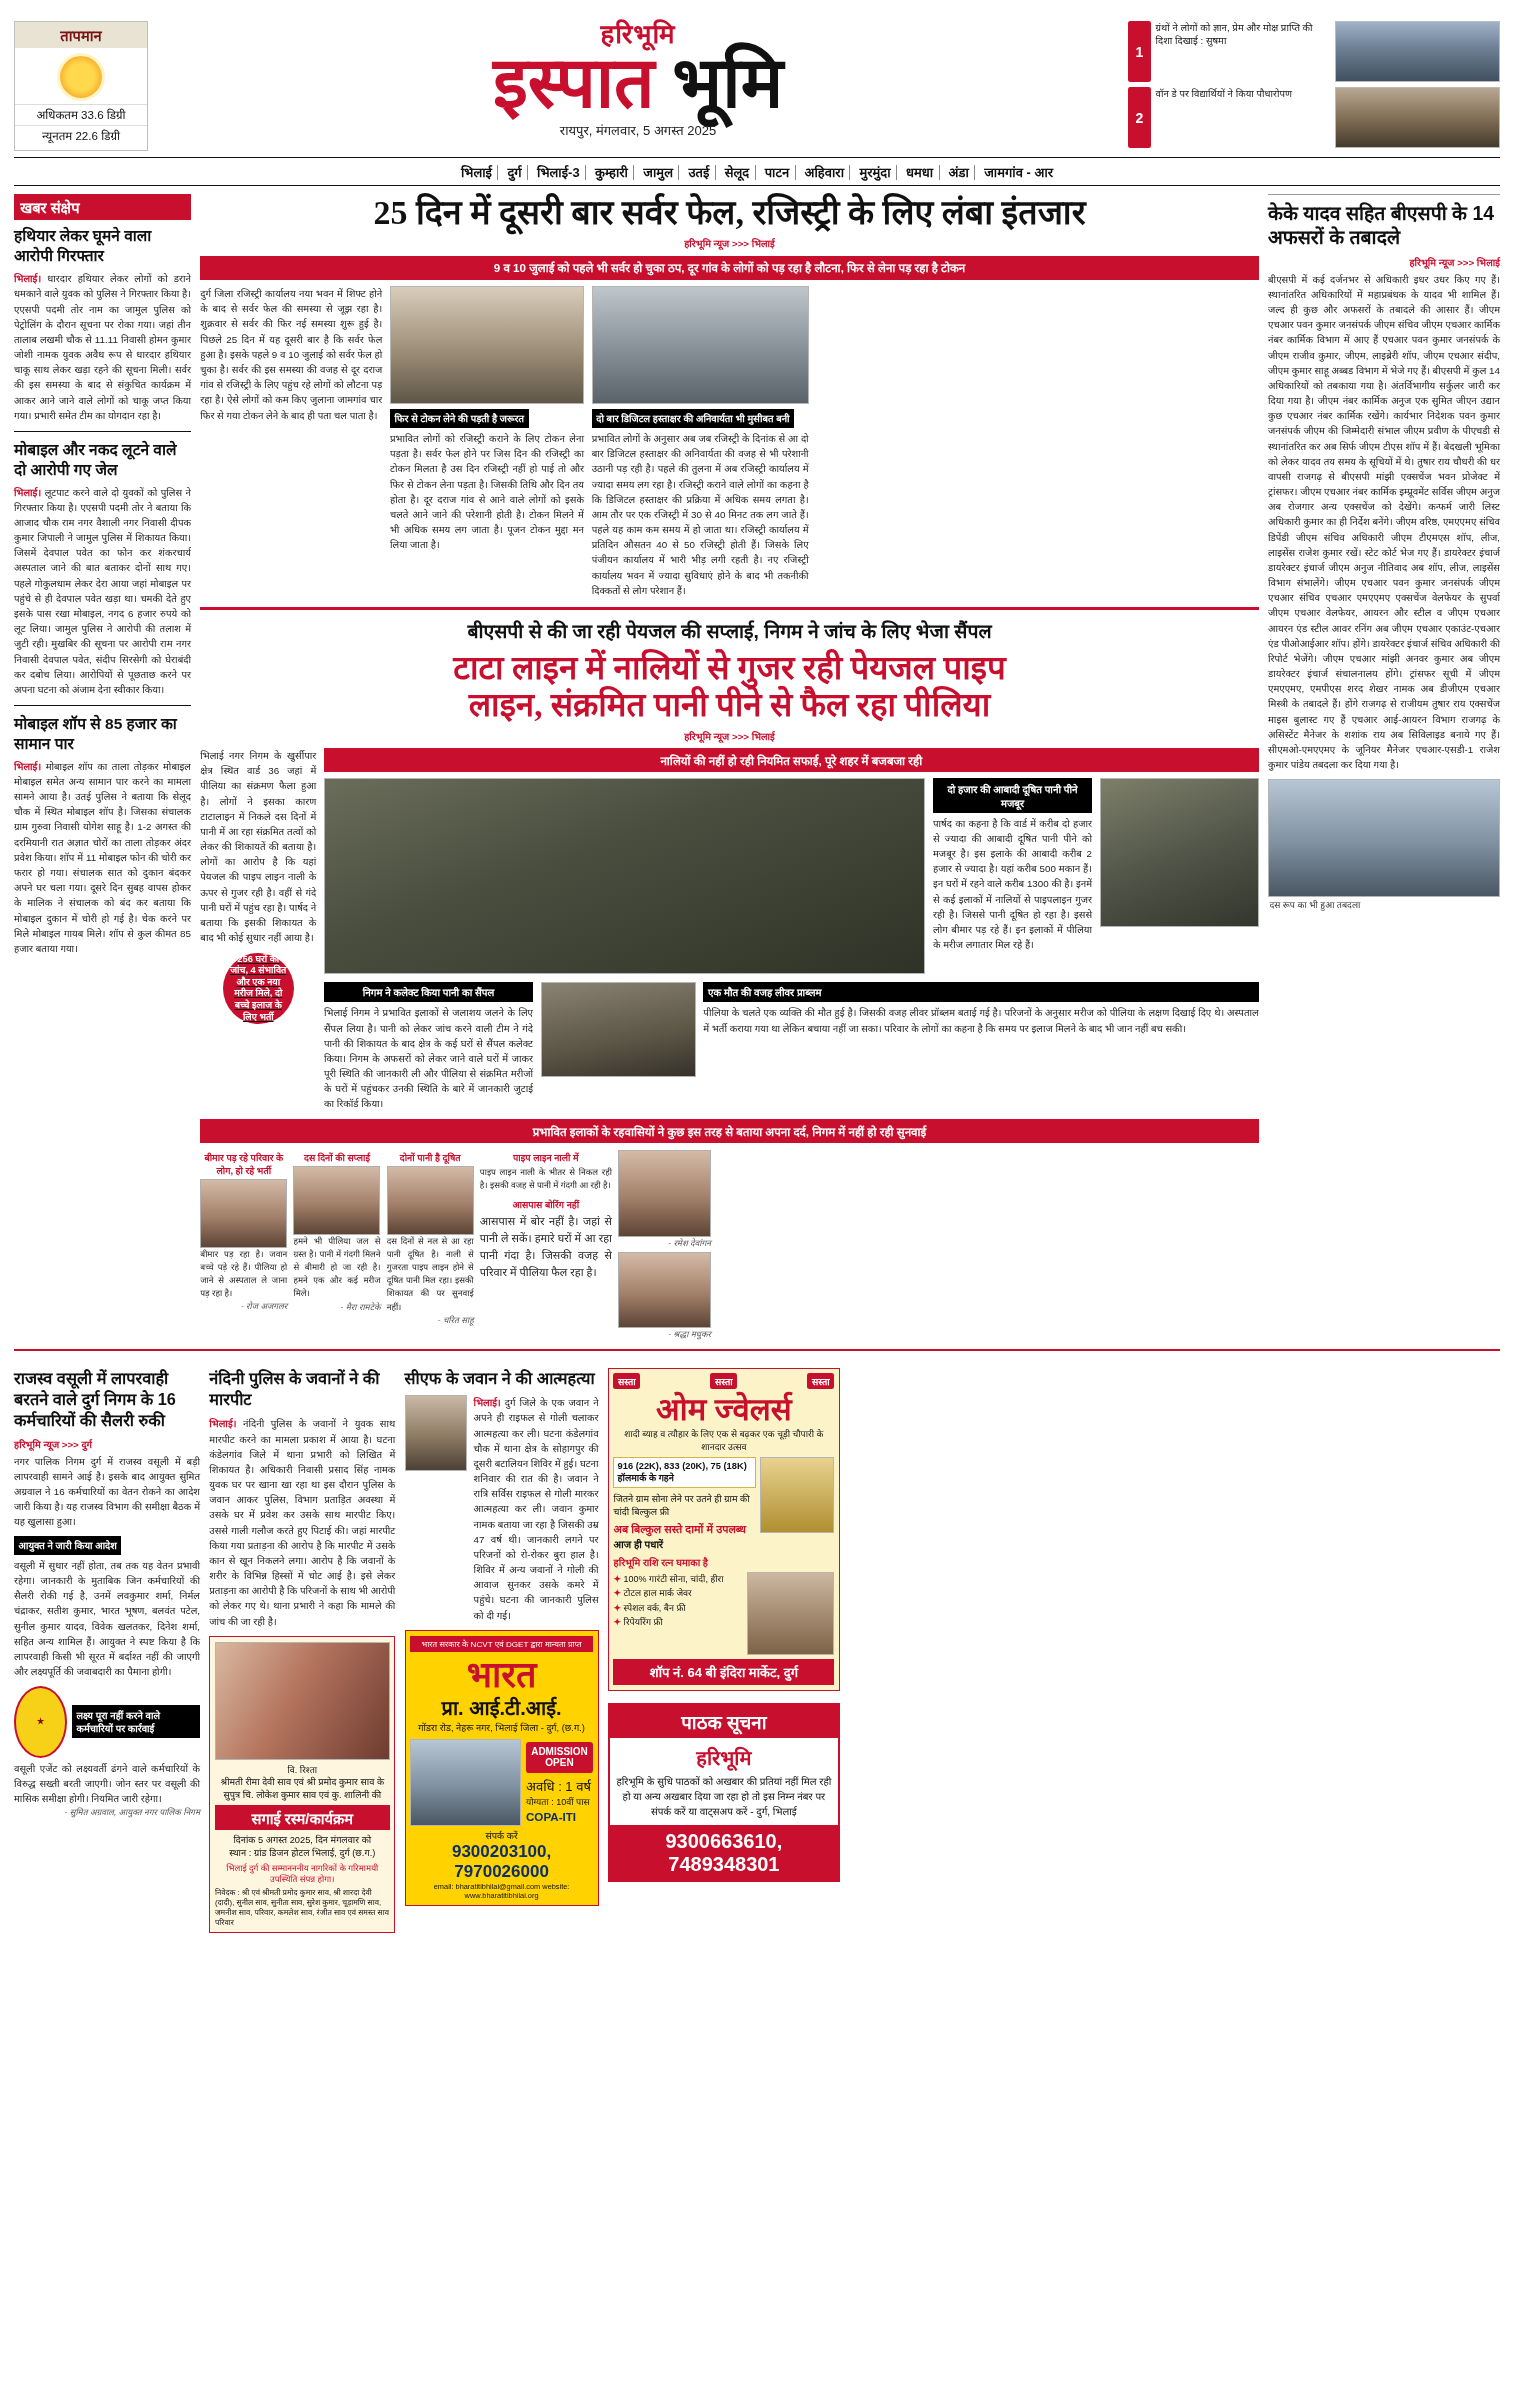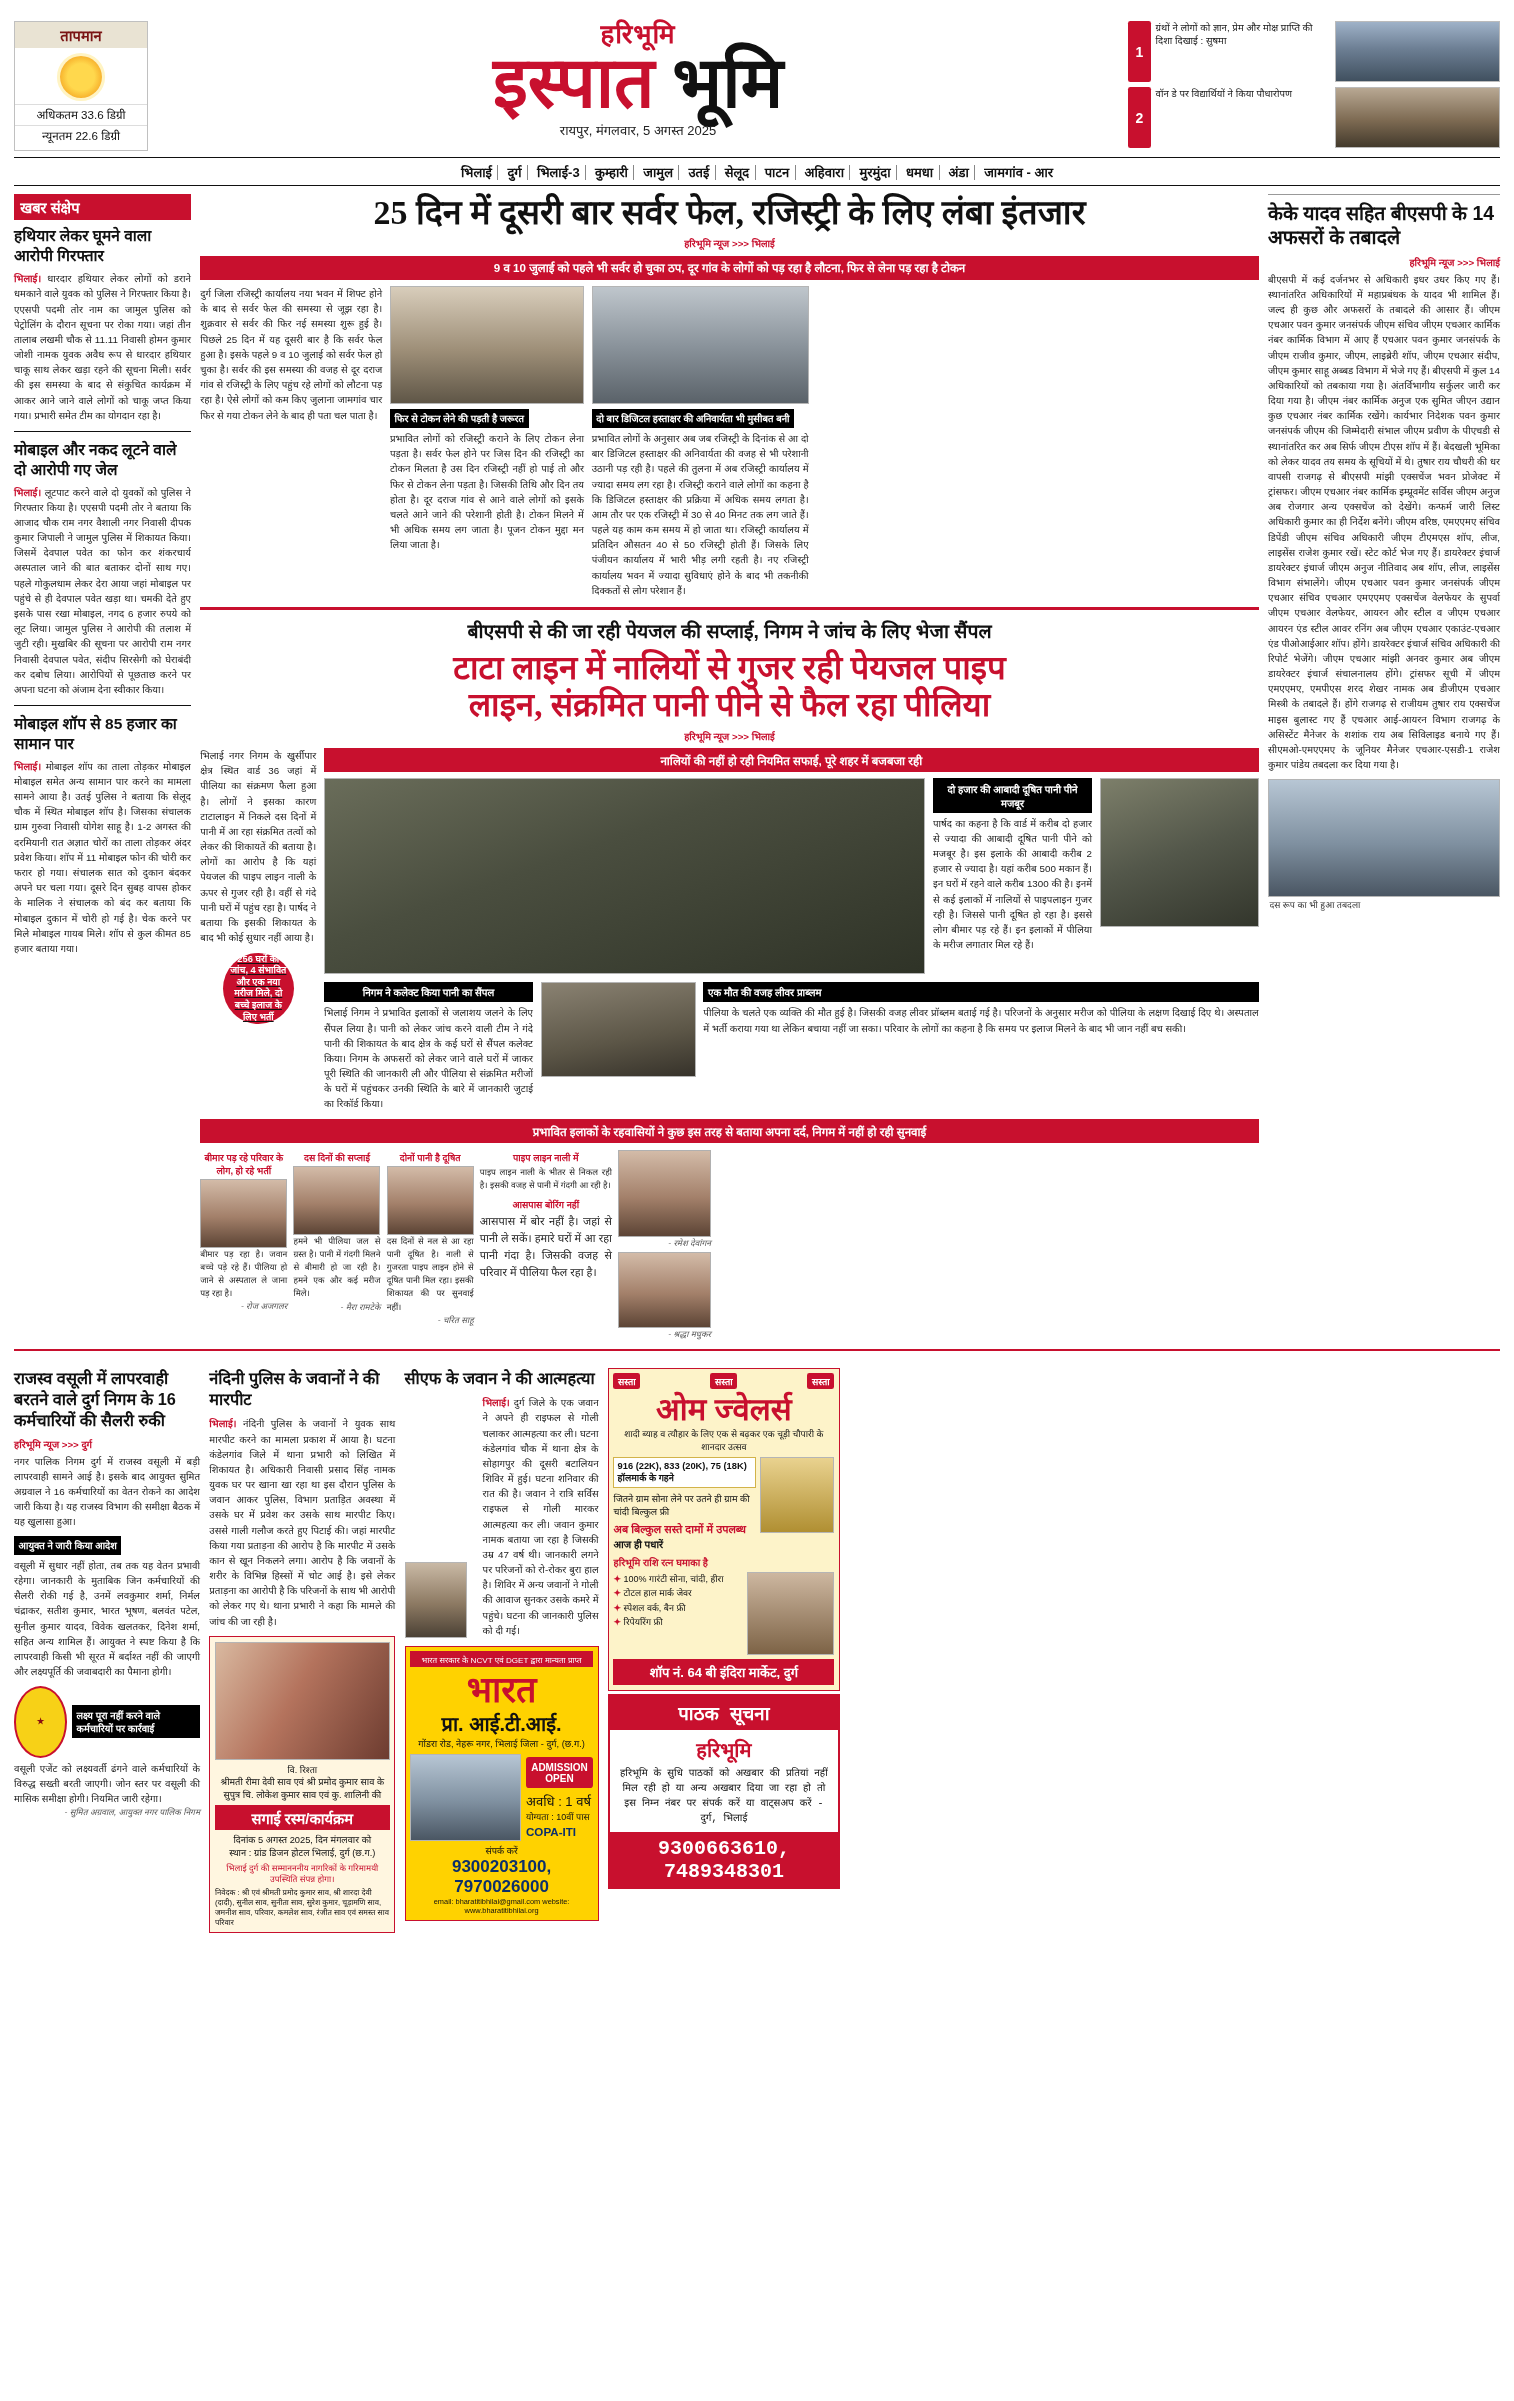--- a/index.html
+++ b/index.html
@@ -310,21 +310,21 @@
         <div class="center" style="background:#c8102e;color:#fff;font-size:14.7px;font-weight:bold;padding:2.3px;margin-top:3.1px;">सगाई रस्म/कार्यक्रम</div>
         <div class="center" style="font-size:9.3px;margin-top:3.1px;">दिनांक 5 अगस्त 2025, दिन मंगलवार को</div>
         <div class="center" style="font-size:9.3px;">स्थान : ग्रांड डिजन होटल भिलाई, दुर्ग (छ.ग.)</div>
         <div class="center" style="font-size:8.5px;margin-top:3.1px;color:#c8102e;">भिलाई दुर्ग की सम्मानननीय नागरिकों के गरिमामयी उपस्थिति संपन्न होगा।</div>
         <div style="font-size:7.7px;margin-top:3.1px;">निवेदक : श्री एवं श्रीमती प्रमोद कुमार साव, श्री शारदा देवी (दादी), सुनील साव, सुनीता साव, सुरेश कुमार, चूड़ामणि साव, जमनीश साव, परिवार, कमलेश साव, रंजीत साव एवं समस्त साव परिवार</div>
       </div>
     </div>
 
     <div class="f-col" style="max-width:194px;">
       <div class="small-red-head">सीएफ के जवान ने की आत्महत्या</div>
-      <div style="display:flex;gap:16px;margin-top:6.2px;align-items:flex-end;">
+      <div style="display:flex;gap:7px;margin-top:6.2px;">
         <div class="photo p-man" style="width:60px;height:74px;flex:none;"></div>
         <div class="ptext">
           <span class="hl-red">भिलाई।</span>
           <span>दुर्ग जिले के एक जवान ने अपने ही राइफल से गोली चलाकर आत्महत्या कर ली। घटना कंडेलगांव चौक में थाना क्षेत्र के सोहागपुर की दूसरी बटालियन शिविर में हुई। घटना शनिवार की रात की है। जवान ने रात्रि सर्विस राइफल से गोली मारकर आत्महत्या कर ली। जवान कुमार नामक बताया जा रहा है जिसकी उम्र 47 वर्ष थी। जानकारी लगने पर परिजनों को रो-रोकर बुरा हाल है। शिविर में अन्य जवानों ने गोली की आवाज सुनकर उसके कमरे में पहुंचे। घटना की जानकारी पुलिस को दी गई।</span>
         </div>
       </div>
 
       <div class="ad-box ad-yellow" style="margin-top:7.7px;padding:4.6px;">
         <div style="background:#c8102e;color:#fff;font-size:8.1px;padding:2.3px;text-align:center;">भारत सरकार के NCVT एवं DGET द्वारा मान्यता प्राप्त</div>
         <div class="ad-title" style="font-size:36px;margin-top:3.1px;">भारत</div>
@@ -371,21 +371,21 @@
             <div><span class="tick">✦</span> <span>100% गारंटी सोना, चांदी, हीरा</span></div>
             <div><span class="tick">✦</span> <span>टोटल हाल मार्क जेवर</span></div>
             <div><span class="tick">✦</span> <span>स्पेशल वर्क, बैन फ्री</span></div>
             <div><span class="tick">✦</span> <span>रिपेयरिंग फ्री</span></div>
           </div>
           <div class="photo" style="width:85px;height:81px;background:linear-gradient(180deg,#cdb7a0,#7d6346);"></div>
         </div>
         <div style="background:#c8102e;color:#fff;text-align:center;font-size:13px;font-weight:bold;padding:3.9px;margin-top:4.6px;">शॉप नं. 64 बी इंदिरा मार्केट, दुर्ग</div>
       </div>
 
-      <div class="notice" style="margin-top:3px;font-family:Liberation Mono, monospace;">
+      <div class="notice" style="margin-top:12px;">
         <div class="notice-h">पाठक सूचना</div>
         <div style="padding:6.2px;">
           <div style="color:#c8102e;font-weight:bold;font-size:20px;text-align:center;">हरिभूमि</div>
           <div style="font-size:10px;line-height:1.5;text-align:center;margin-top:3.1px;">हरिभूमि के सुधि पाठकों को अखबार की प्रतियां नहीं मिल रही हो या अन्य अखबार दिया जा रहा हो तो इस निम्न नंबर पर संपर्क करें या वाट्सअप करें - दुर्ग, भिलाई</div>
         </div>
         <div class="phone">9300663610, 7489348301</div>
       </div>
     </div>
   </div>
 </div>

